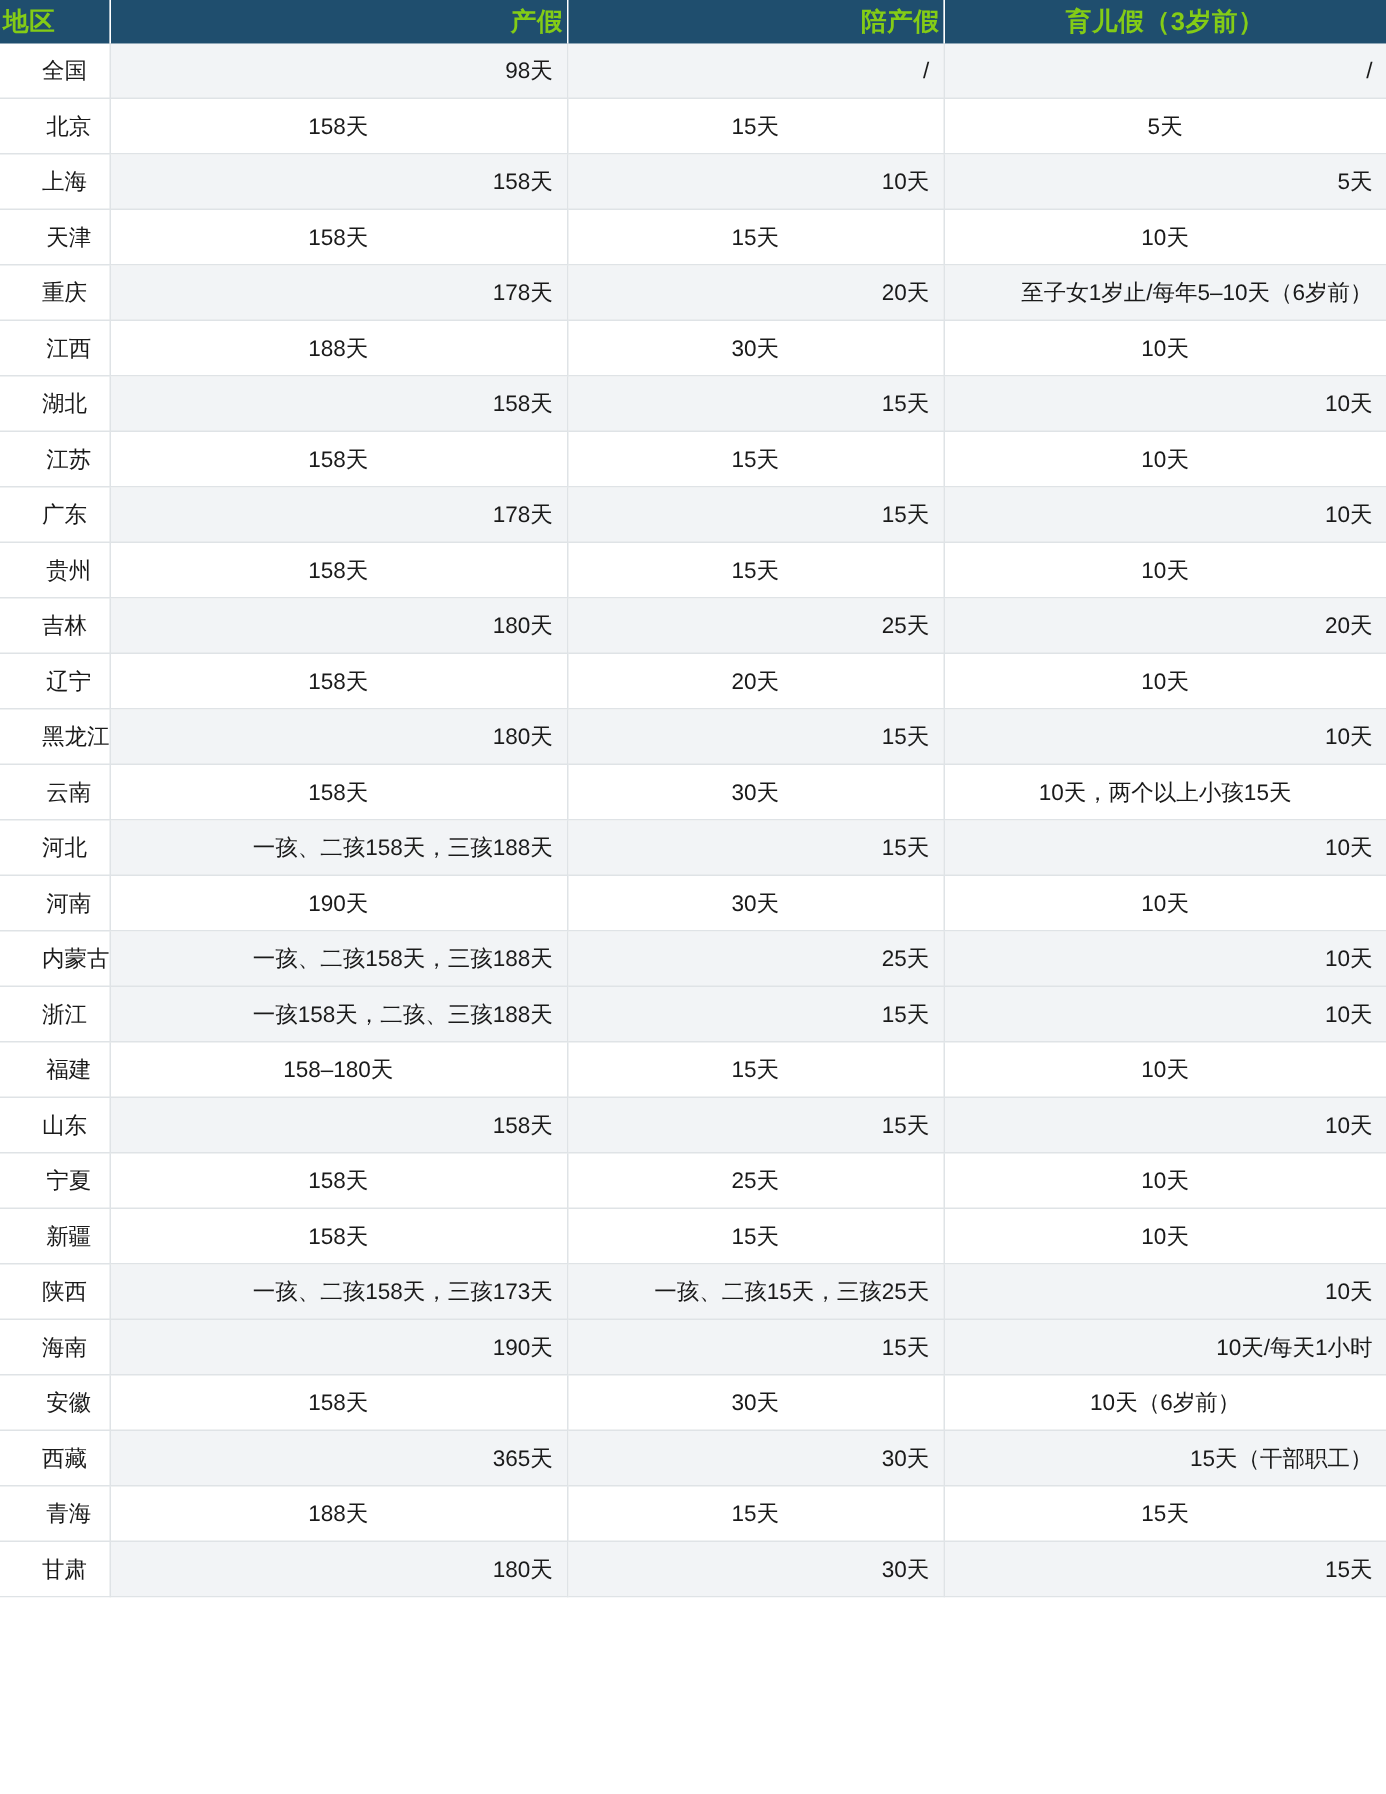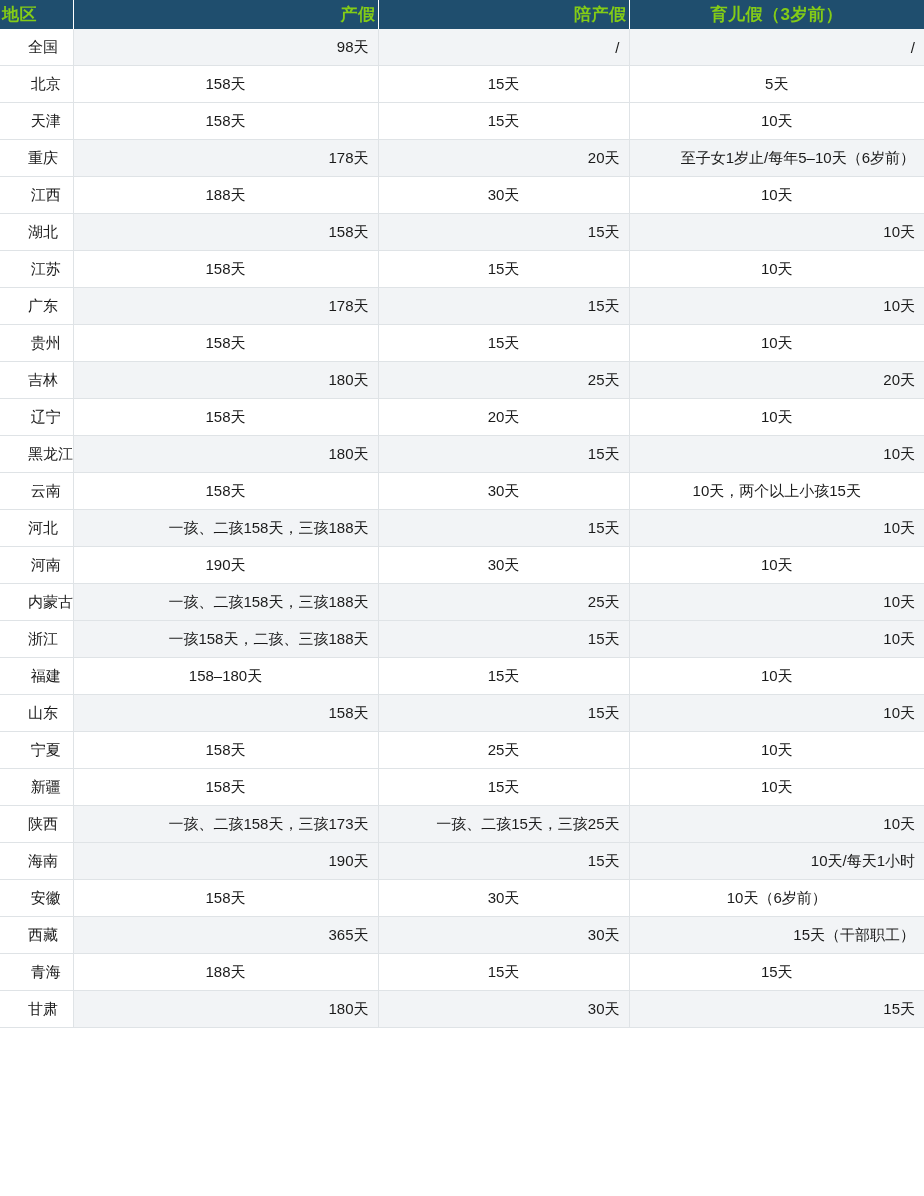--- a/index.html
+++ b/index.html
@@ -101,20 +101,26 @@
         <td class="val">98天</td>
         <td class="val">/</td>
         <td class="val">/</td>
       </tr>
       <tr class="even">
         <td class="region">北京</td>
         <td class="val">158天</td>
         <td class="val">15天</td>
         <td class="val">5天</td>
       </tr>
+      <tr class="odd">
+        <td class="region">上海</td>
+        <td class="val">158天</td>
+        <td class="val">10天</td>
+        <td class="val">5天</td>
+      </tr>
       <tr class="even">
         <td class="region">天津</td>
         <td class="val">158天</td>
         <td class="val">15天</td>
         <td class="val">10天</td>
       </tr>
       <tr class="odd">
         <td class="region">重庆</td>
         <td class="val">178天</td>
         <td class="val">20天</td>

